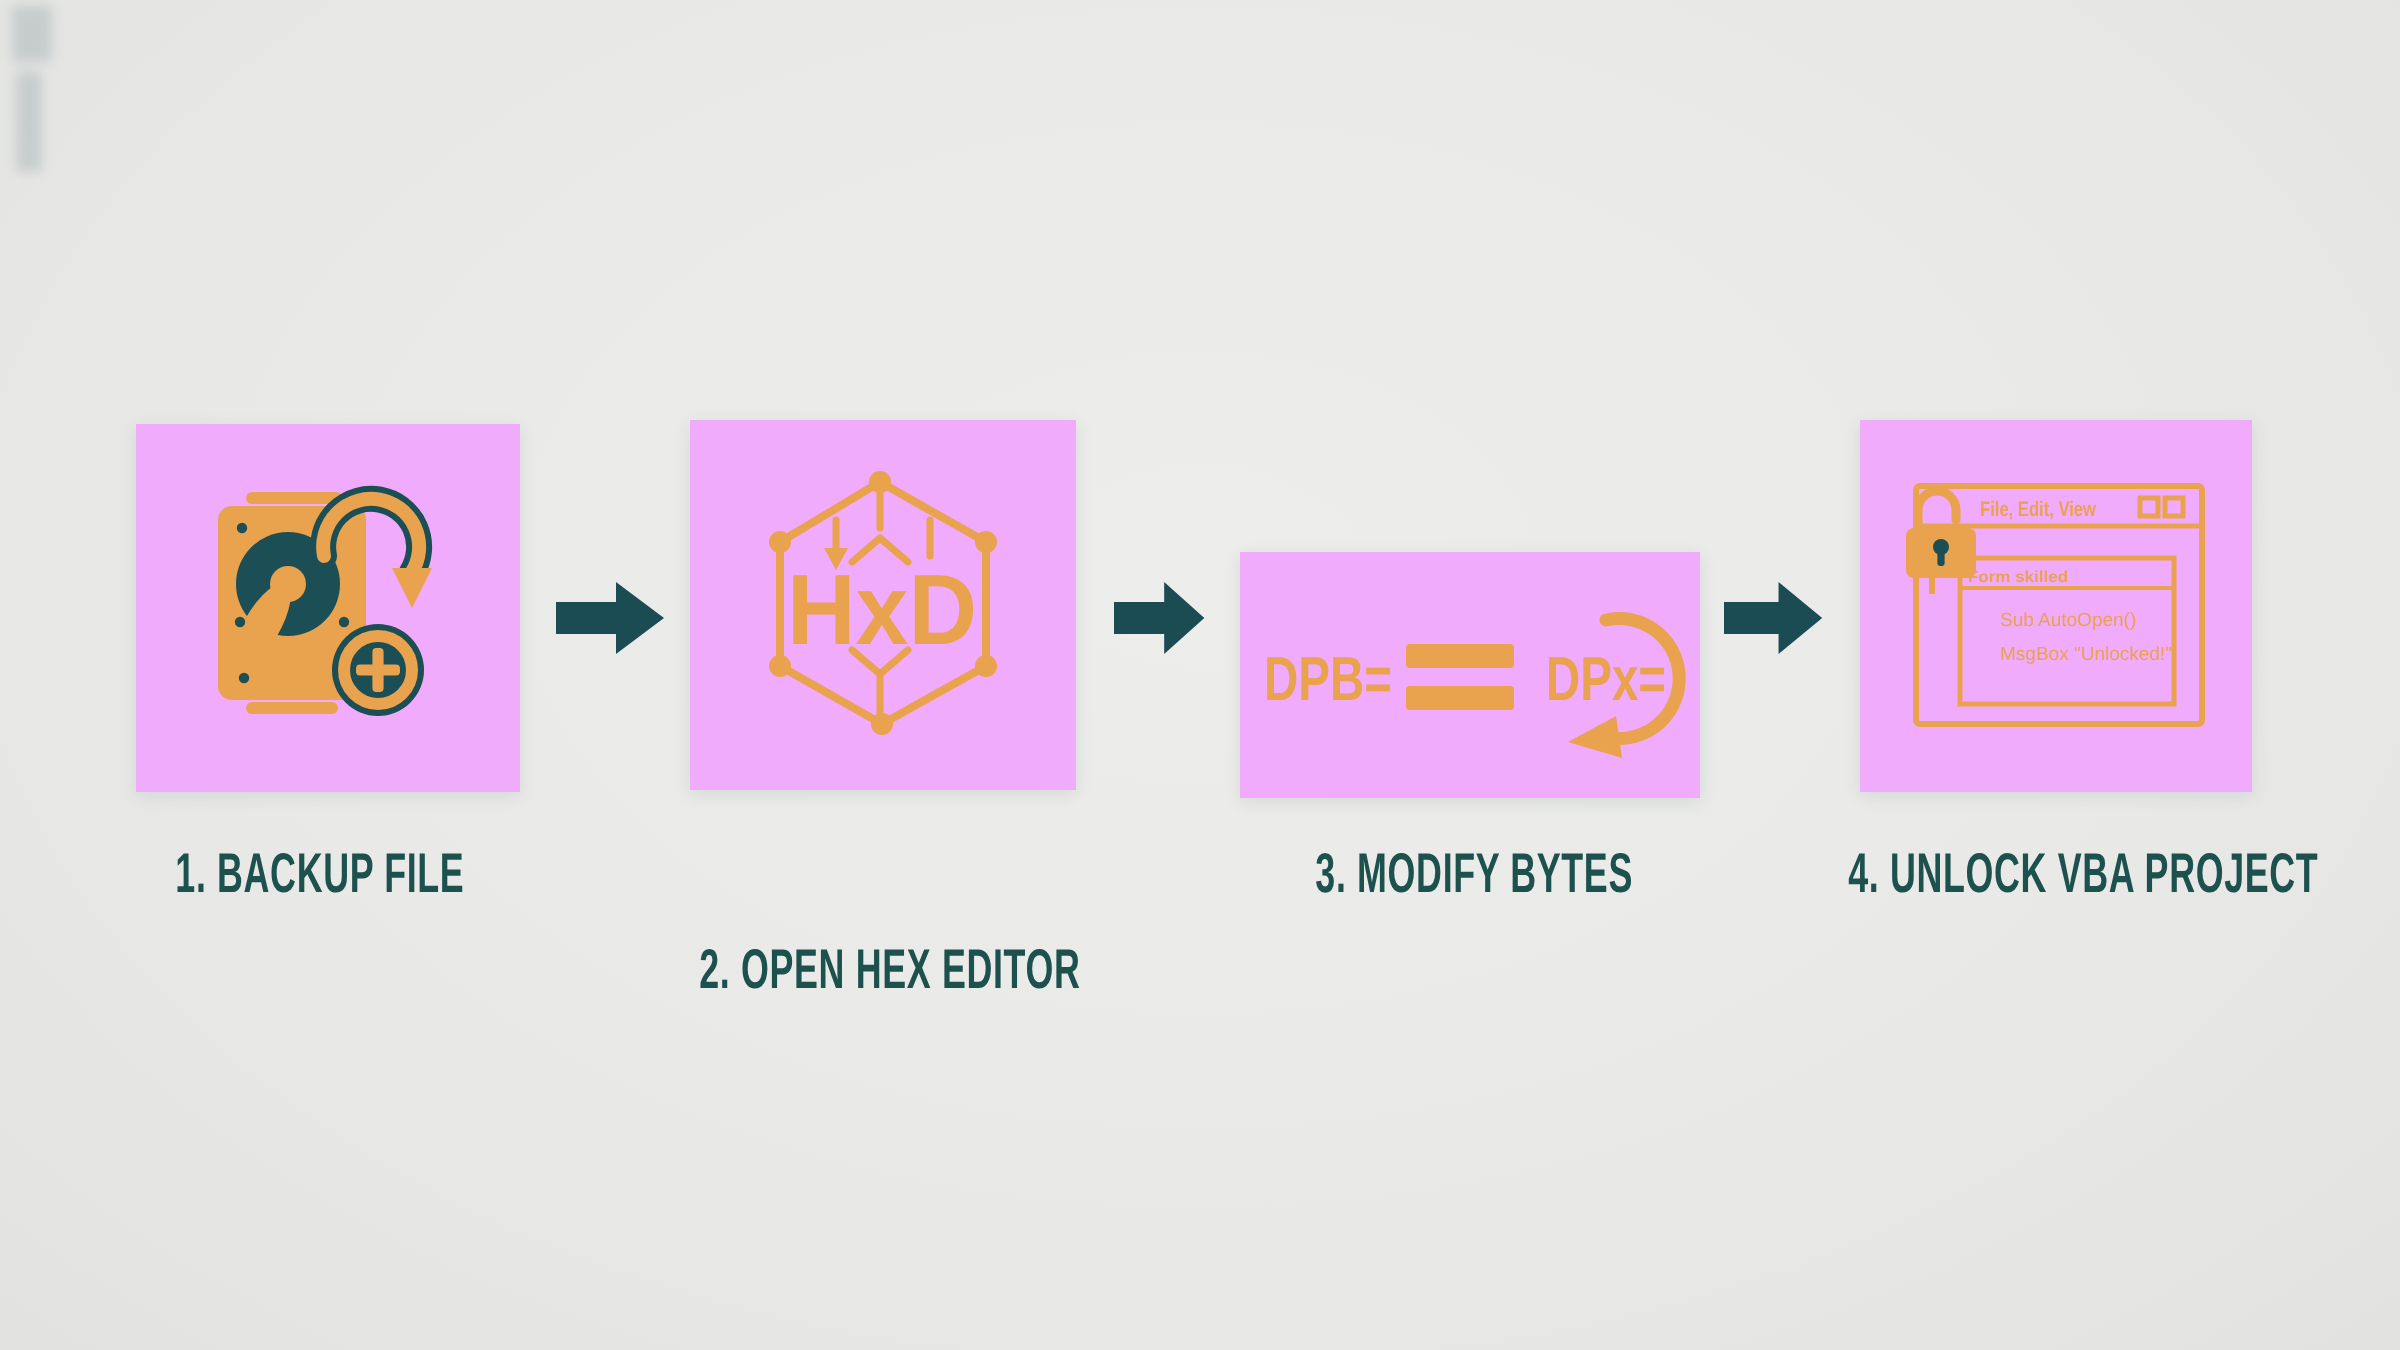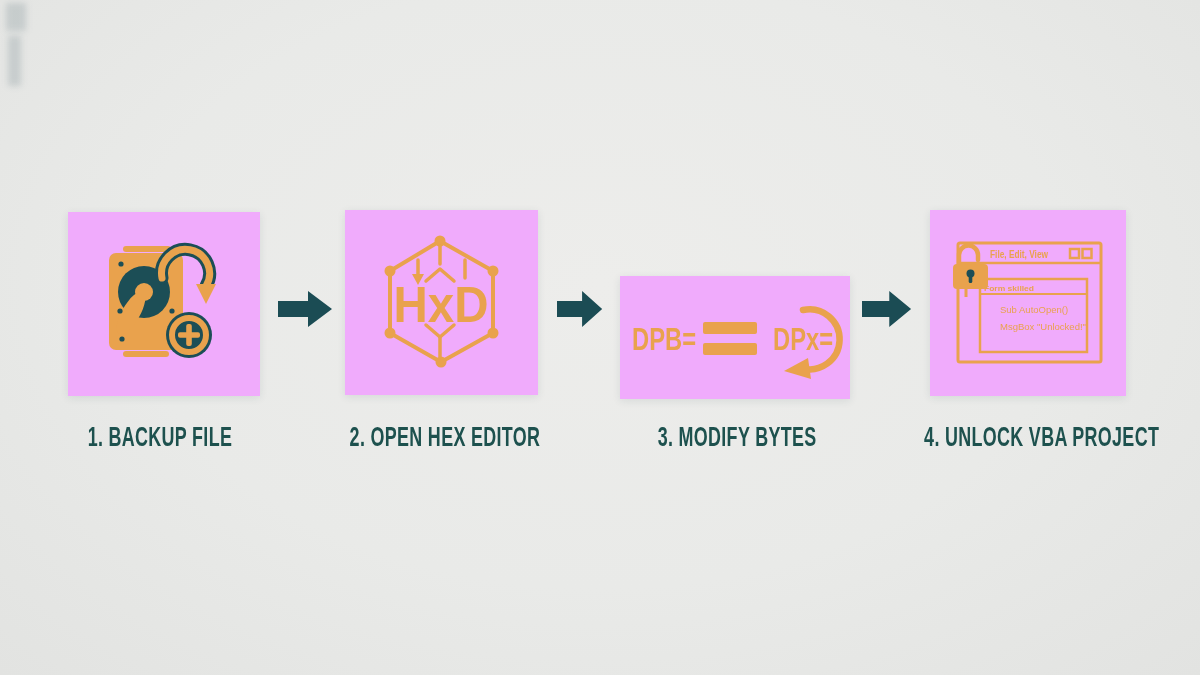--- a/index.html
+++ b/index.html
@@ -22,21 +22,21 @@
   .a2{left:557px;top:290px;width:46px;height:38px;}
   .a3{left:862px;top:290px;width:50px;height:38px;}
   .arrow svg{display:block;width:100%;height:100%;}
   .step-label{
     position:absolute;top:421px;width:340px;height:32px;
     text-align:center;color:#1d514e;font-weight:bold;font-size:28px;line-height:32px;
     white-space:nowrap;
   }
   .step-label span{display:inline-block;transform:scaleX(0.64);transform-origin:center;letter-spacing:0.5px;}
   .l1{left:-10px;}
-  .l2{left:275px;}
+  .l2{left:275px;margin-top:48px;}
   .l3{left:567px;}
   .l4{left:858px;text-decoration:underline;}
   .corner-artifact{position:absolute;background:rgba(42,74,84,0.16);filter:blur(3px);}
   .ca1{left:6px;top:3px;width:20px;height:28px;}
   .ca2{left:8px;top:36px;width:13px;height:50px;}
   svg text{font-family:"Liberation Sans",sans-serif;}
 </style>
 </head>
 <body>
 

